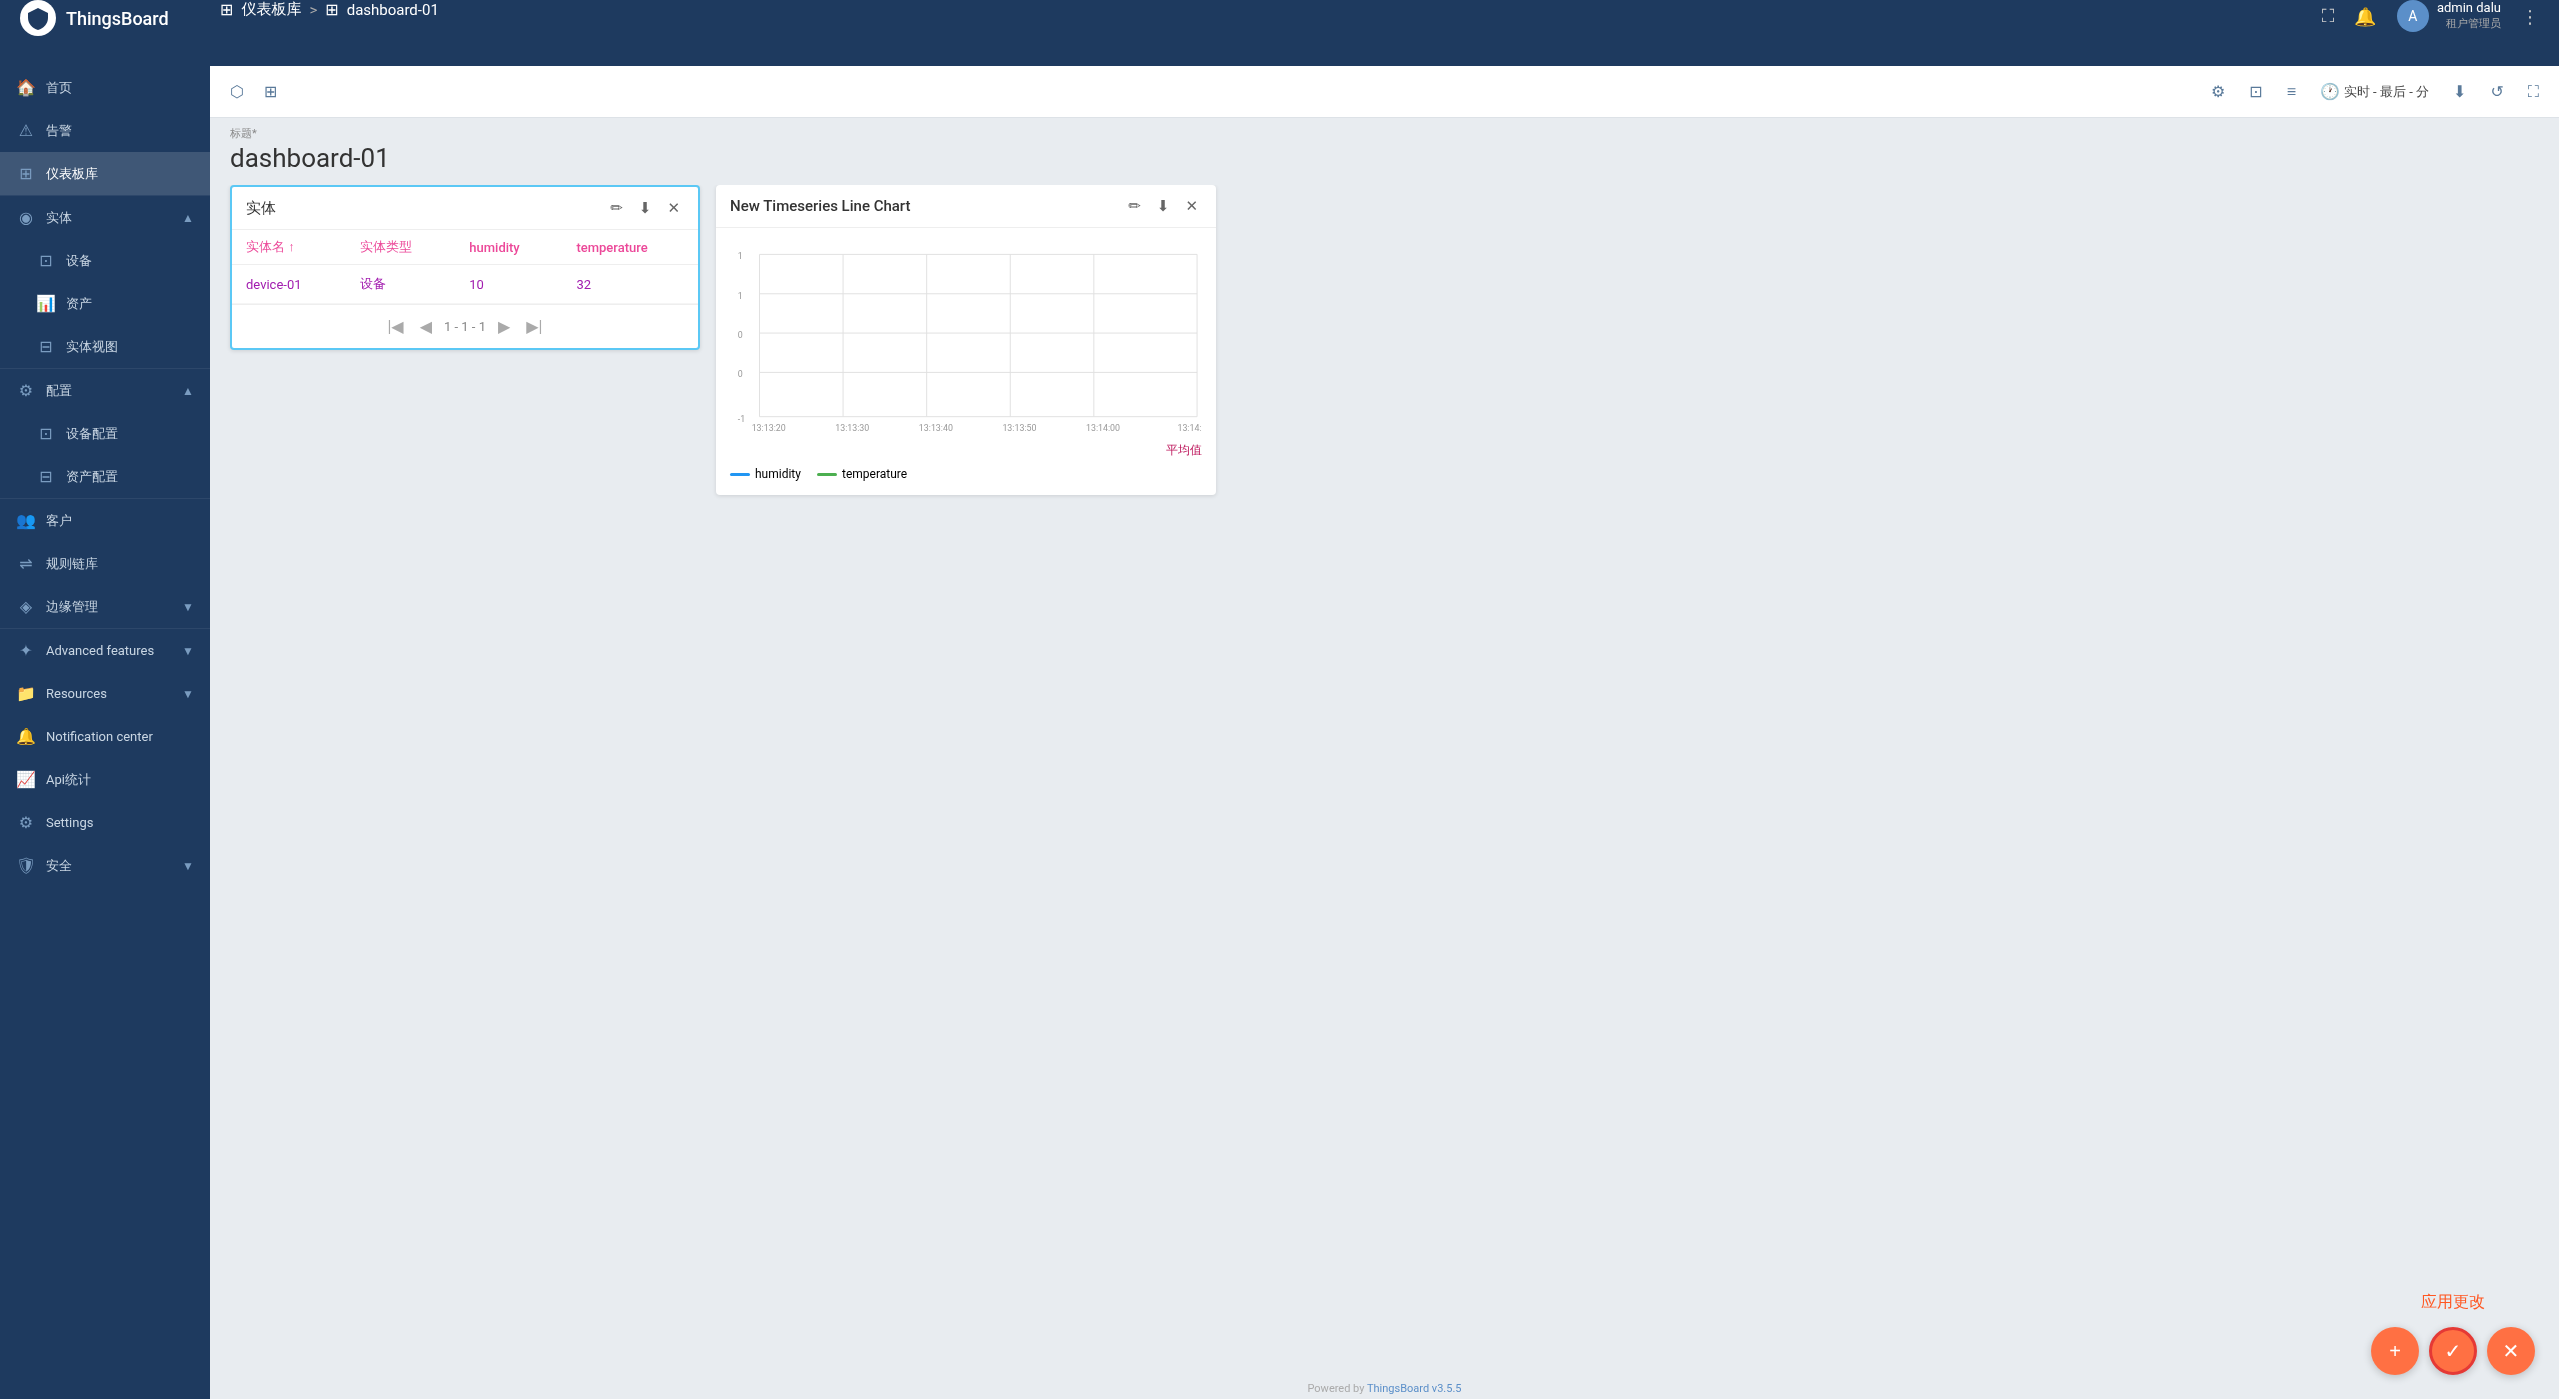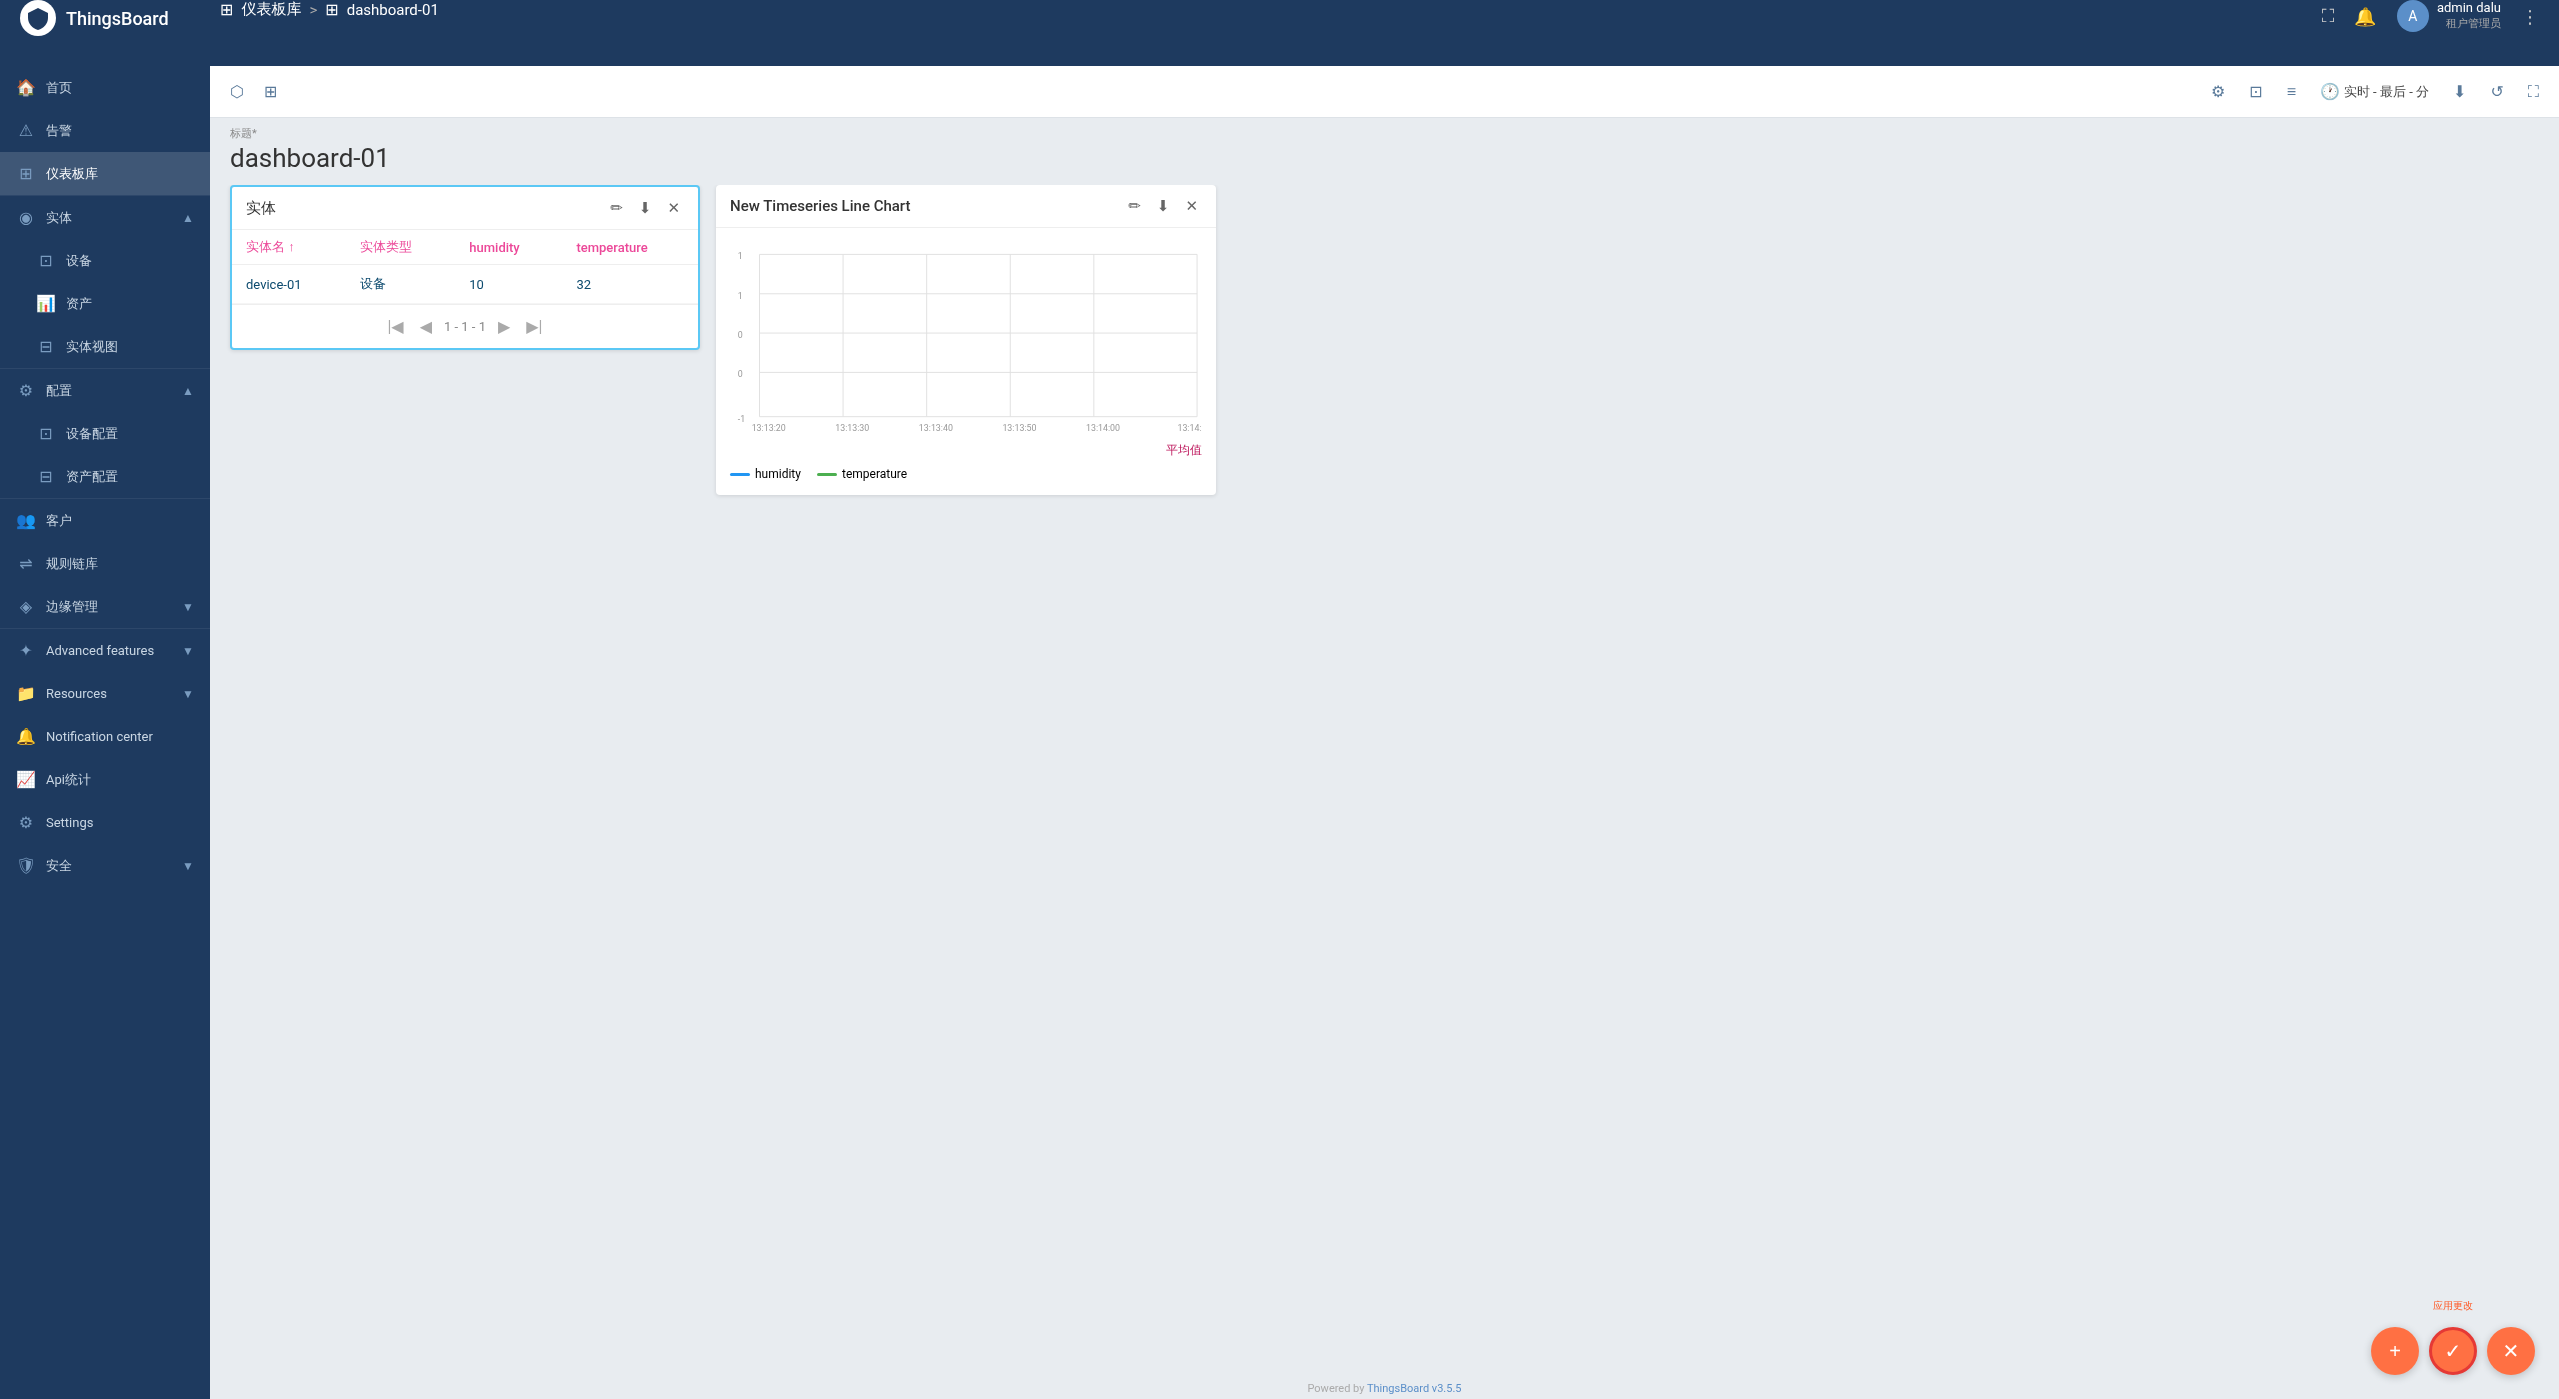--- a/index.html
+++ b/index.html
@@ -154,21 +154,21 @@
     .entity-table th {
       padding: 8px 14px;
       text-align: left;
       color: #ec4899;
       font-weight: 500;
       border-bottom: 1px solid #eee;
       white-space: nowrap;
     }
     .entity-table td {
       padding: 10px 14px;
-      color: #0c4a6e;
+      color: #a21caf;
       border-bottom: 1px solid #f5f5f5;
     }
     .table-footer {
       display: flex; align-items: center; justify-content: center;
       padding: 10px 14px;
       gap: 8px;
       color: #888; font-size: 13px;
       border-top: 1px solid #eee;
     }
     .pagination-btn { cursor: pointer; color: #aaa; font-size: 16px; padding: 2px 4px; }
@@ -186,21 +186,21 @@
       position: fixed;
       bottom: 24px;
       right: 24px;
       display: flex;
       align-items: center;
       gap: 10px;
       flex-direction: column;
     }
     .apply-label {
       color: #ff5722;
-      font-size: 10px;
+      font-size: 16px;
       margin-bottom: 4px;
       text-align: center;
     }
     .action-btns-row { display: flex; gap: 10px; align-items: center; }
     .action-btn {
       width: 48px; height: 48px;
       border-radius: 50%;
       border: none;
       cursor: pointer;
       font-size: 20px;

